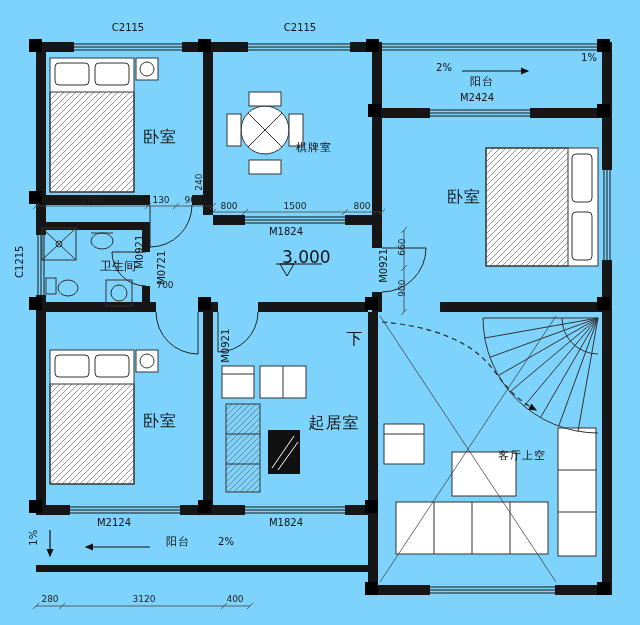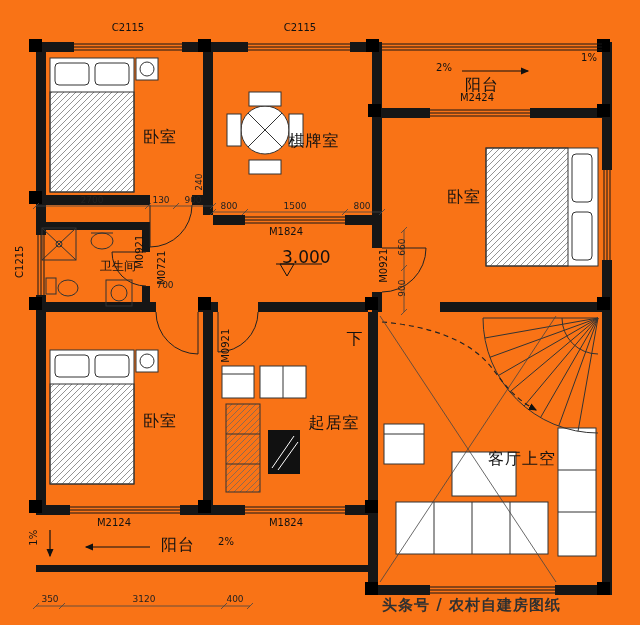--- a/index.html
+++ b/index.html
@@ -1,22 +1,22 @@
 <!DOCTYPE html>
 <html><head>
 <meta charset="utf-8">
 <style>
   html,body{margin:0;padding:0;background:#fff;}
-  .stage{position:relative;width:640px;height:625px;background:#f97316;overflow:hidden;
+  .stage{position:relative;width:640px;height:625px;background:#7dd3fc;overflow:hidden;
          font-family:"DejaVu Sans",sans-serif;}
   .stage svg{position:absolute;left:0;top:0;}
   .lbl{position:absolute;color:#111;line-height:1.15;text-align:center;white-space:nowrap;}
   .code{font-size:10px;}
   .room{font-size:16px;letter-spacing:1px;font-weight:500;}
-  .room-sm{font-size:16px;letter-spacing:1px;}
+  .room-sm{font-size:11px;letter-spacing:1px;}
   .dim{font-size:9px;color:#222;}
   .tiny{font-size:12px;}
   .rot{transform:rotate(-90deg);transform-origin:center center;}
   .watermark{font-size:15px;font-weight:bold;color:#303030;letter-spacing:1px;}
 </style>
 </head>
 <body>
 
 <div class="stage">
 
@@ -277,21 +277,21 @@
 <div class="lbl code" style="left:98px;top:22px;width:60px">C2115</div>
 <div class="lbl code" style="left:270px;top:22px;width:60px">C2115</div>
 <div class="lbl code rot" style="left:-2px;top:256px;width:44px">C1215</div>
 
 <div class="lbl code" style="left:430px;top:62px;width:28px">2%</div>
 <div class="lbl room-sm" style="left:460px;top:76px;width:44px">阳台</div>
 <div class="lbl code" style="left:452px;top:92px;width:50px">M2424</div>
 <div class="lbl code" style="left:576px;top:52px;width:26px">1%</div>
 
 <div class="lbl room" style="left:136px;top:128px;width:48px">卧室</div>
-<div class="lbl room-sm" style="left:286px;top:132px;width:56px">棋牌室</div>
+<div class="lbl room-sm" style="left:286px;top:142px;width:56px">棋牌室</div>
 <div class="lbl room" style="left:440px;top:188px;width:48px">卧室</div>
 <div class="lbl tiny" style="left:94px;top:260px;width:48px">卫生间</div>
 <div class="lbl room" style="left:136px;top:412px;width:48px">卧室</div>
 <div class="lbl room" style="left:304px;top:414px;width:60px">起居室</div>
 <div class="lbl room-sm" style="left:486px;top:450px;width:72px">客厅上空</div>
 <div class="lbl room-sm" style="left:156px;top:536px;width:44px">阳台</div>
 <div class="lbl code" style="left:212px;top:536px;width:28px">2%</div>
 <div class="lbl code rot" style="left:14px;top:532px;width:40px">1%</div>
 
 <div class="lbl code rot" style="left:118px;top:246px;width:44px">M0921</div>
@@ -308,19 +308,18 @@
 <div class="lbl dim" style="left:70px;top:195px;width:44px">2700</div>
 <div class="lbl dim" style="left:147px;top:195px;width:28px">130</div>
 <div class="lbl dim" style="left:179px;top:195px;width:28px">900</div>
 <div class="lbl dim rot" style="left:186px;top:177px;width:26px">240</div>
 <div class="lbl dim" style="left:214px;top:201px;width:30px">800</div>
 <div class="lbl dim" style="left:276px;top:201px;width:38px">1500</div>
 <div class="lbl dim" style="left:347px;top:201px;width:30px">800</div>
 <div class="lbl dim rot" style="left:388px;top:242px;width:28px">660</div>
 <div class="lbl dim rot" style="left:388px;top:283px;width:28px">900</div>
 <div class="lbl dim" style="left:150px;top:280px;width:30px">700</div>
-<div class="lbl dim" style="left:36px;top:594px;width:28px">350</div>
+<div class="lbl dim" style="left:36px;top:594px;width:28px">280</div>
 <div class="lbl dim" style="left:124px;top:594px;width:40px">3120</div>
 <div class="lbl dim" style="left:220px;top:594px;width:30px">400</div>
 
-<div class="lbl watermark" style="left:382px;top:597px;width:254px;text-align:left">头条号 / 农村自建房图纸</div>
 
 </div>
 
 </body></html>

